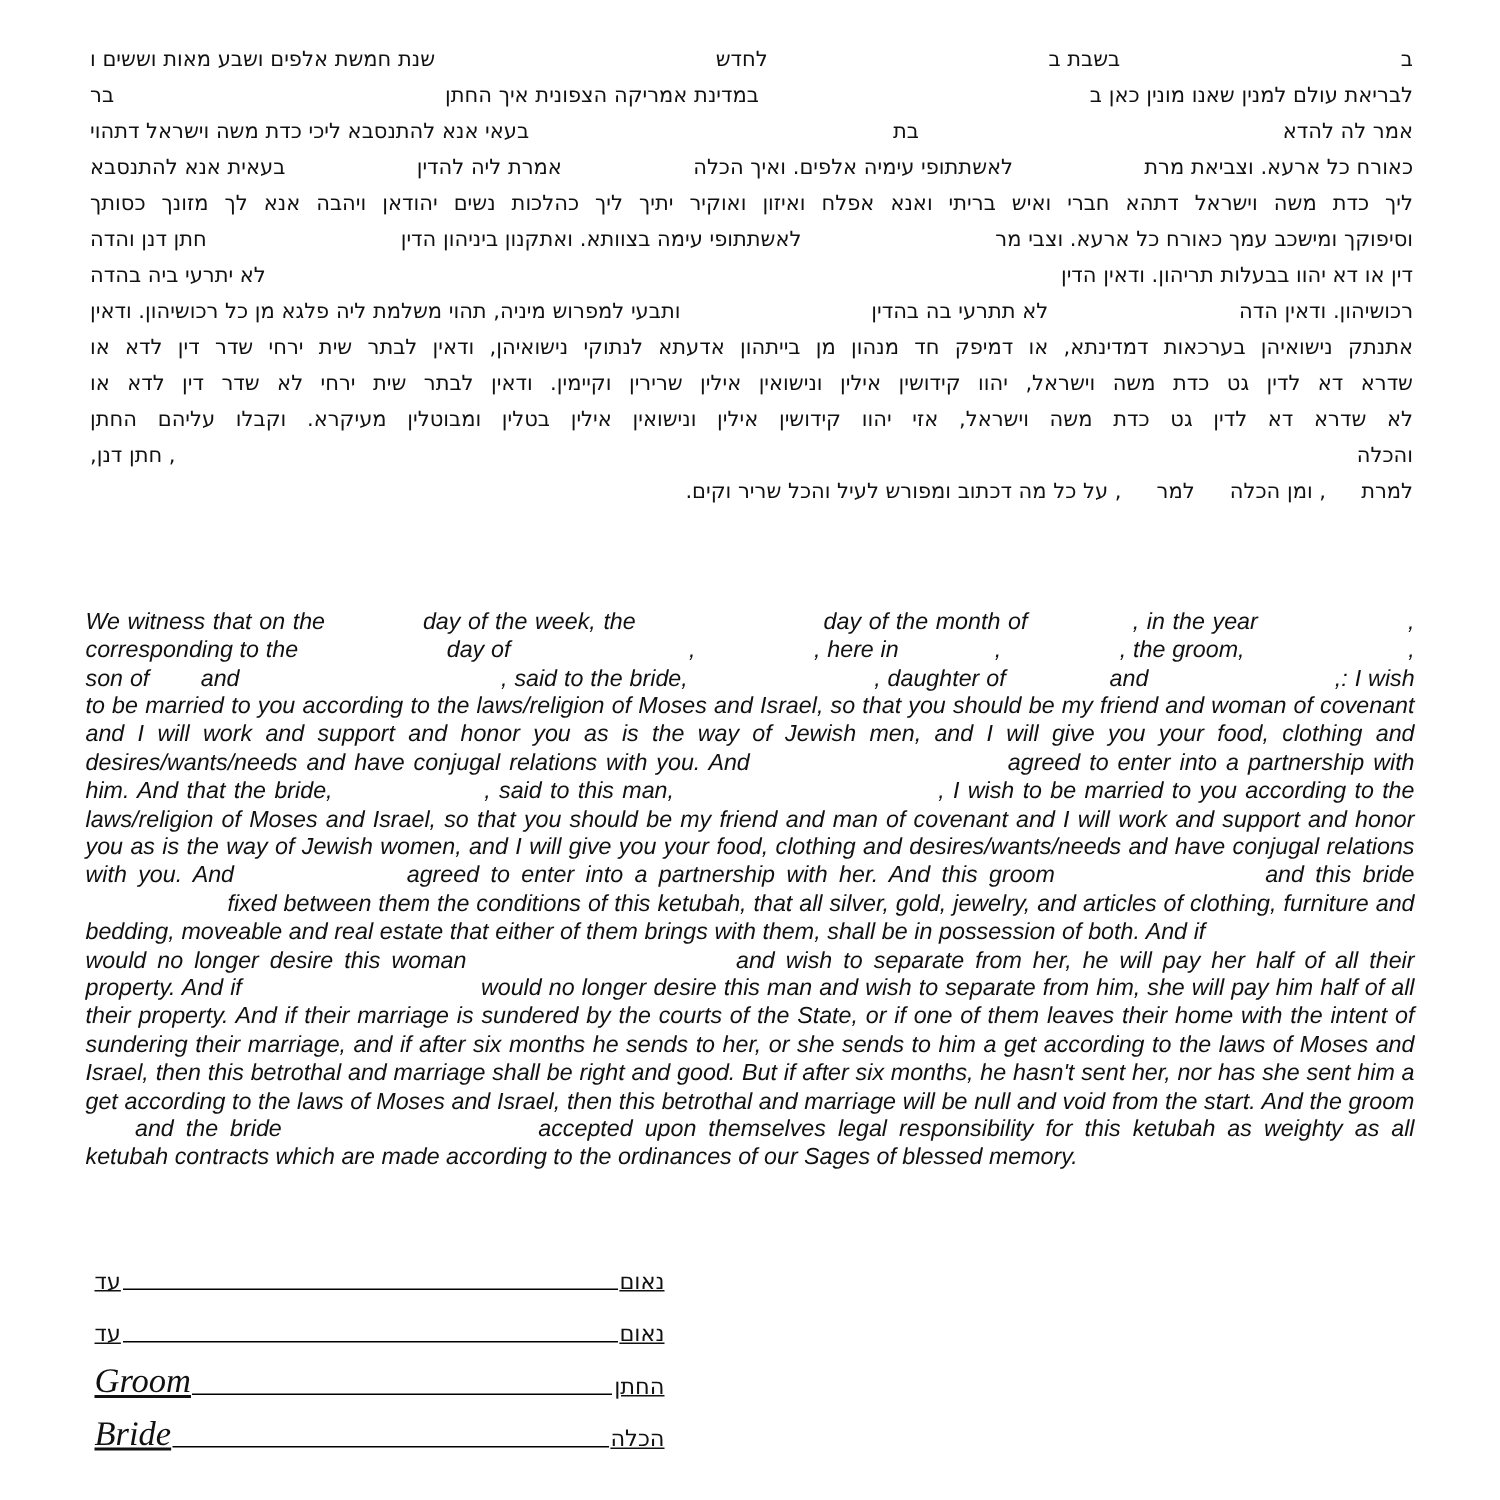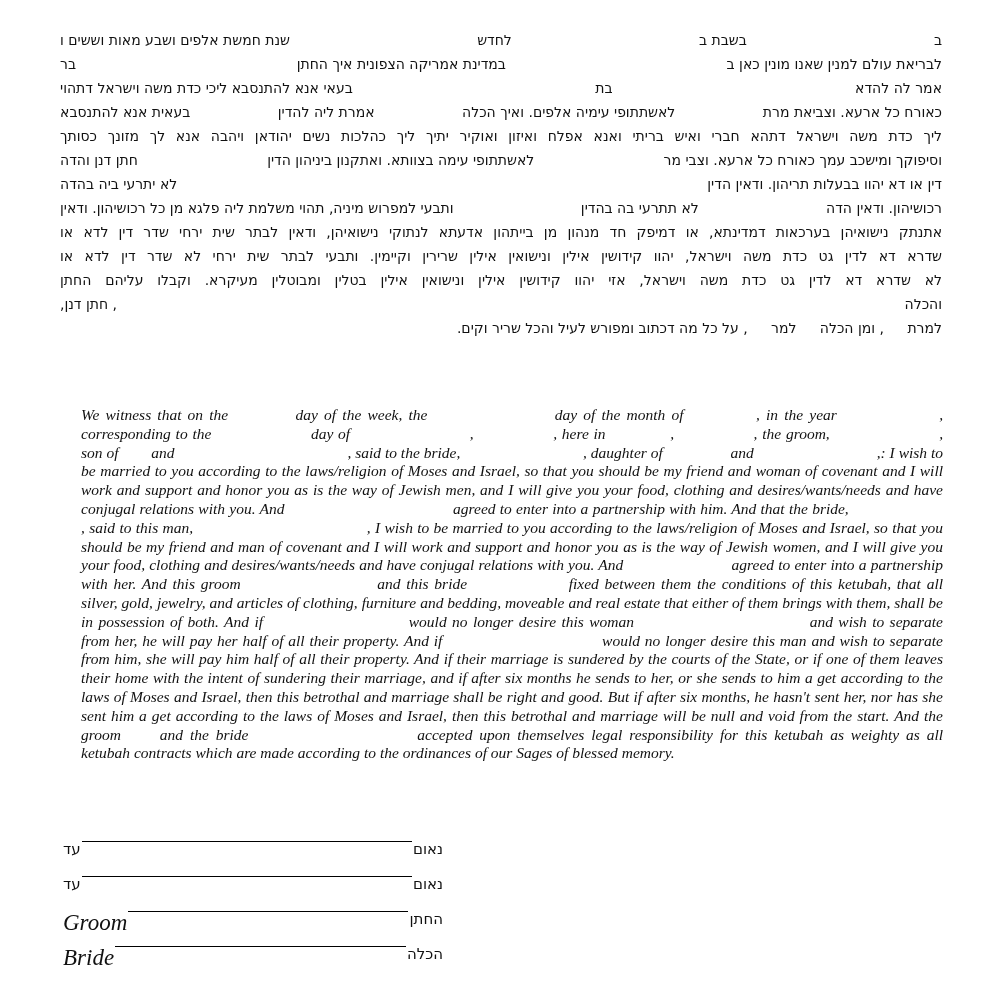--- a/index.html
+++ b/index.html
@@ -32,39 +32,40 @@
     display:block;
     white-space:normal;
     text-align:justify;
     text-align-last:justify;
   }
   .heb-seg{white-space:nowrap;}
   
   .english-block{
     position:absolute;
     top:406px;left:57px;right:57px;
-    font-family:Liberation Serif, serif;
+    font-family:Liberation Sans, sans-serif;
     font-style:italic;
     font-size:15.5px;
     line-height:18.8px;
     text-align:justify;
     color:#111;
-    margin-left:24px;
   }
   .eng-gap{display:inline-block;height:1px;}
   
   .signature-block{
     position:absolute;
     top:840px;left:63px;
     width:380px;
   }
   .sig-row{
     display:flex;
+    align-items:flex-end;
     margin-bottom:11px;
     height:24px;
+    text-decoration:underline;
   }
   .sig-row .sig-line{
     flex:1;
     border-bottom:1px solid #000;
     margin:0 1px 4px 1px;
     height:1px;
   }
   .sig-label-heb{
     font-family:"DejaVu Sans","DejaVu Serif",sans-serif;
     font-size:15px;
@@ -113,21 +114,21 @@
       <div class="heb-line">
         <span class="heb-seg">דין או דא יהוו בבעלות תריהון. ודאין הדין</span>
         <span class="heb-seg">לא יתרעי ביה בהדה</span>
       </div>
       <div class="heb-line">
         <span class="heb-seg">רכושיהון. ודאין הדה</span>
         <span class="heb-seg">לא תתרעי בה בהדין</span>
         <span class="heb-seg">ותבעי למפרוש מיניה, תהוי משלמת ליה פלגא מן כל רכושיהון. ודאין</span>
       </div>
       <div class="heb-line heb-just"><span class="heb-seg">אתנתק נישואיהן בערכאות דמדינתא, או דמיפק חד מנהון מן בייתהון אדעתא לנתוקי נישואיהן, ודאין לבתר שית ירחי שדר דין לדא או</span></div>
-      <div class="heb-line heb-just"><span class="heb-seg">שדרא דא לדין גט כדת משה וישראל, יהוו קידושין אילין ונישואין אילין שרירין וקיימין. ותבעי לבתר שית ירחי לא שדר דין לדא או</span></div>
+      <div class="heb-line heb-just"><span class="heb-seg">שדרא דא לדין גט כדת משה וישראל, יהוו קידושין אילין ונישואין אילין שרירין וקיימין. ודאין לבתר שית ירחי לא שדר דין לדא או</span></div>
       <div class="heb-line heb-just"><span class="heb-seg">לא שדרא דא לדין גט כדת משה וישראל, אזי יהוו קידושין אילין ונישואין אילין בטלין ומבוטלין מעיקרא. וקבלו עליהם החתן</span></div>
       <div class="heb-line">
         <span class="heb-seg">והכלה</span>
         <span class="heb-seg">, חתן דנן,</span>
       </div>
       <div class="heb-line" style="width: 55%;">
         <span class="heb-seg">למרת</span>
         <span class="heb-seg">, ומן הכלה</span>
         <span class="heb-seg">למר</span>
         <span class="heb-seg">, על כל מה דכתוב ומפורש לעיל והכל שריר וקים.</span>

